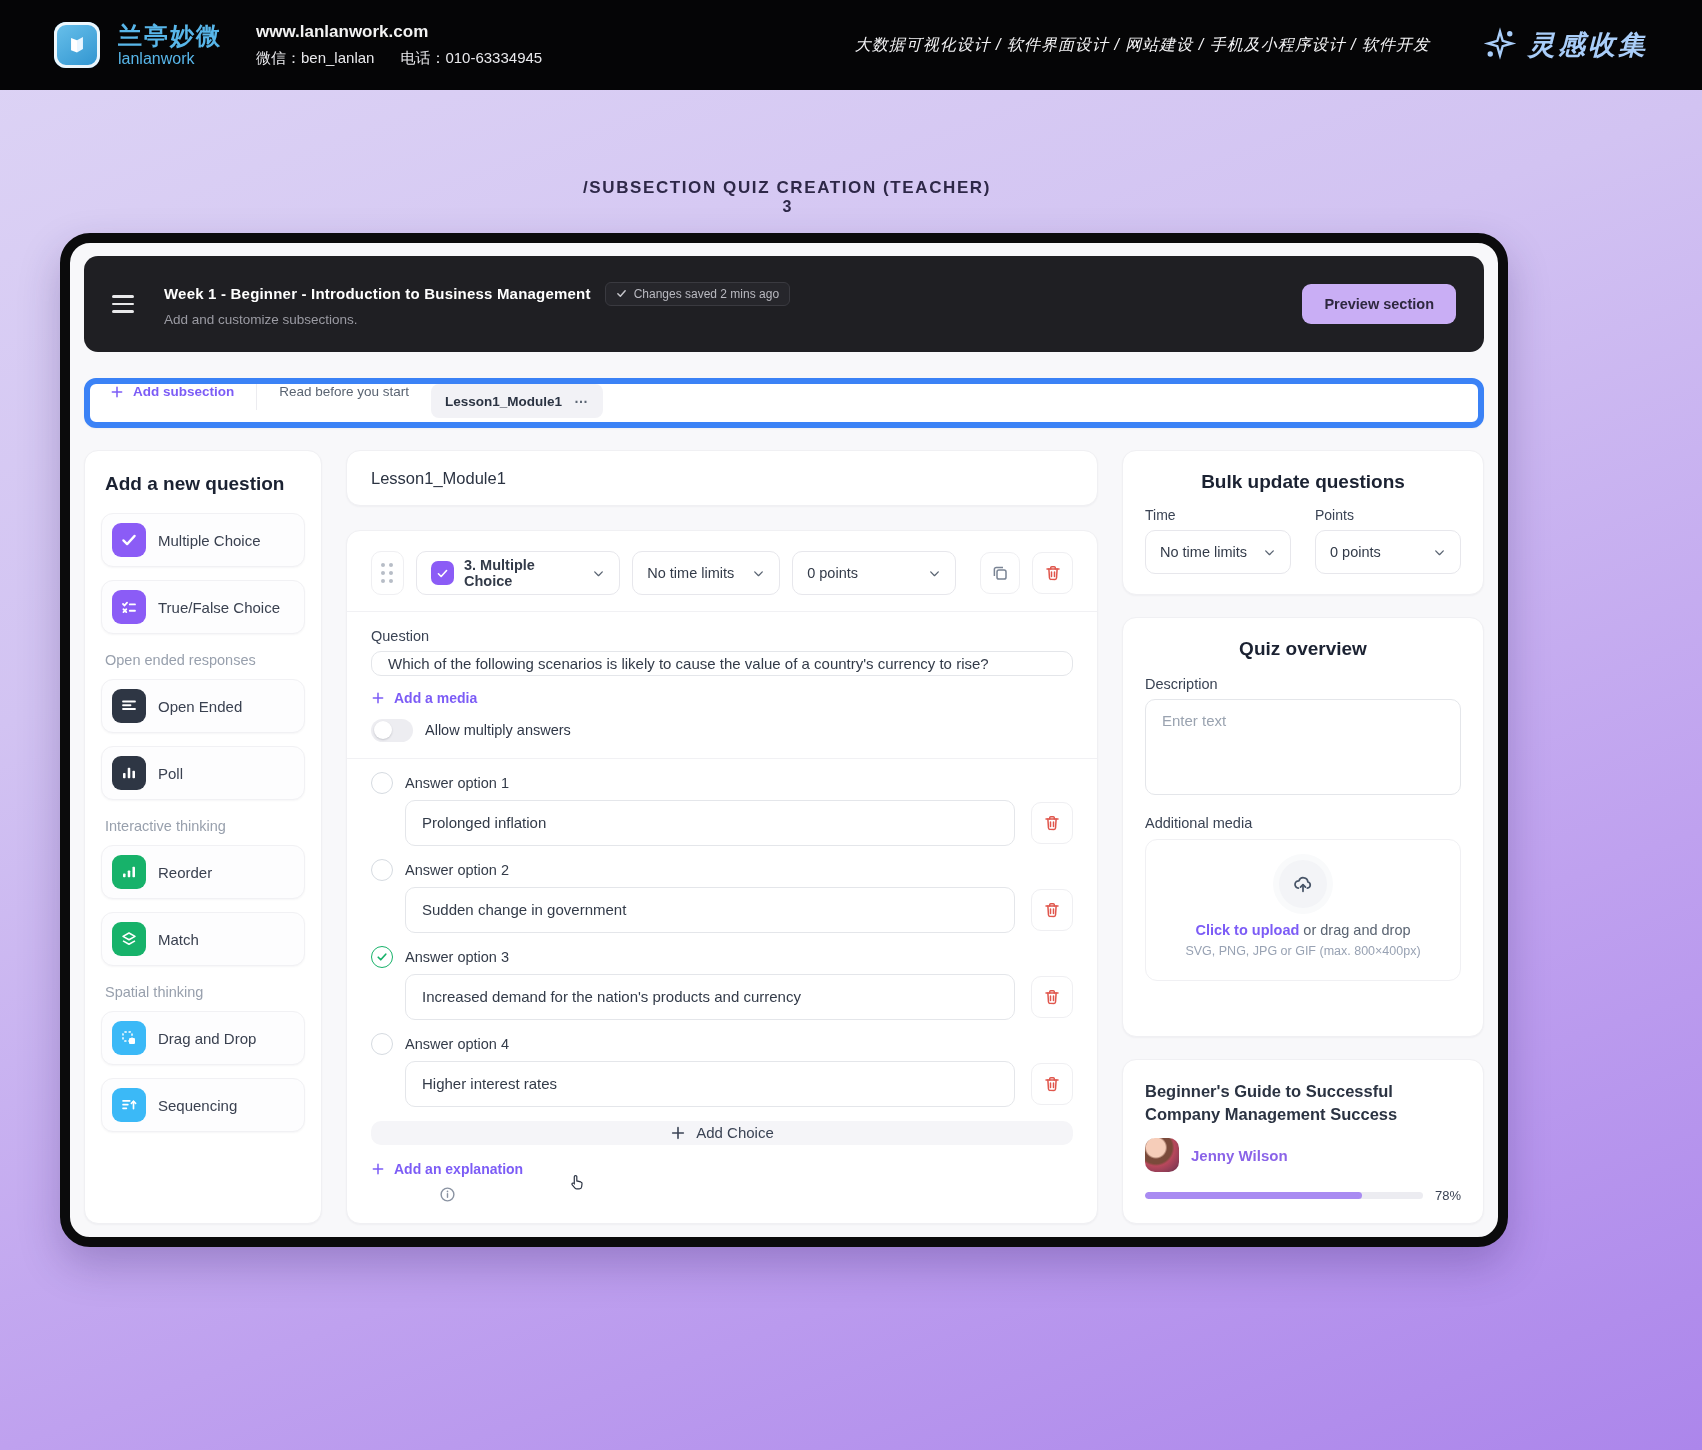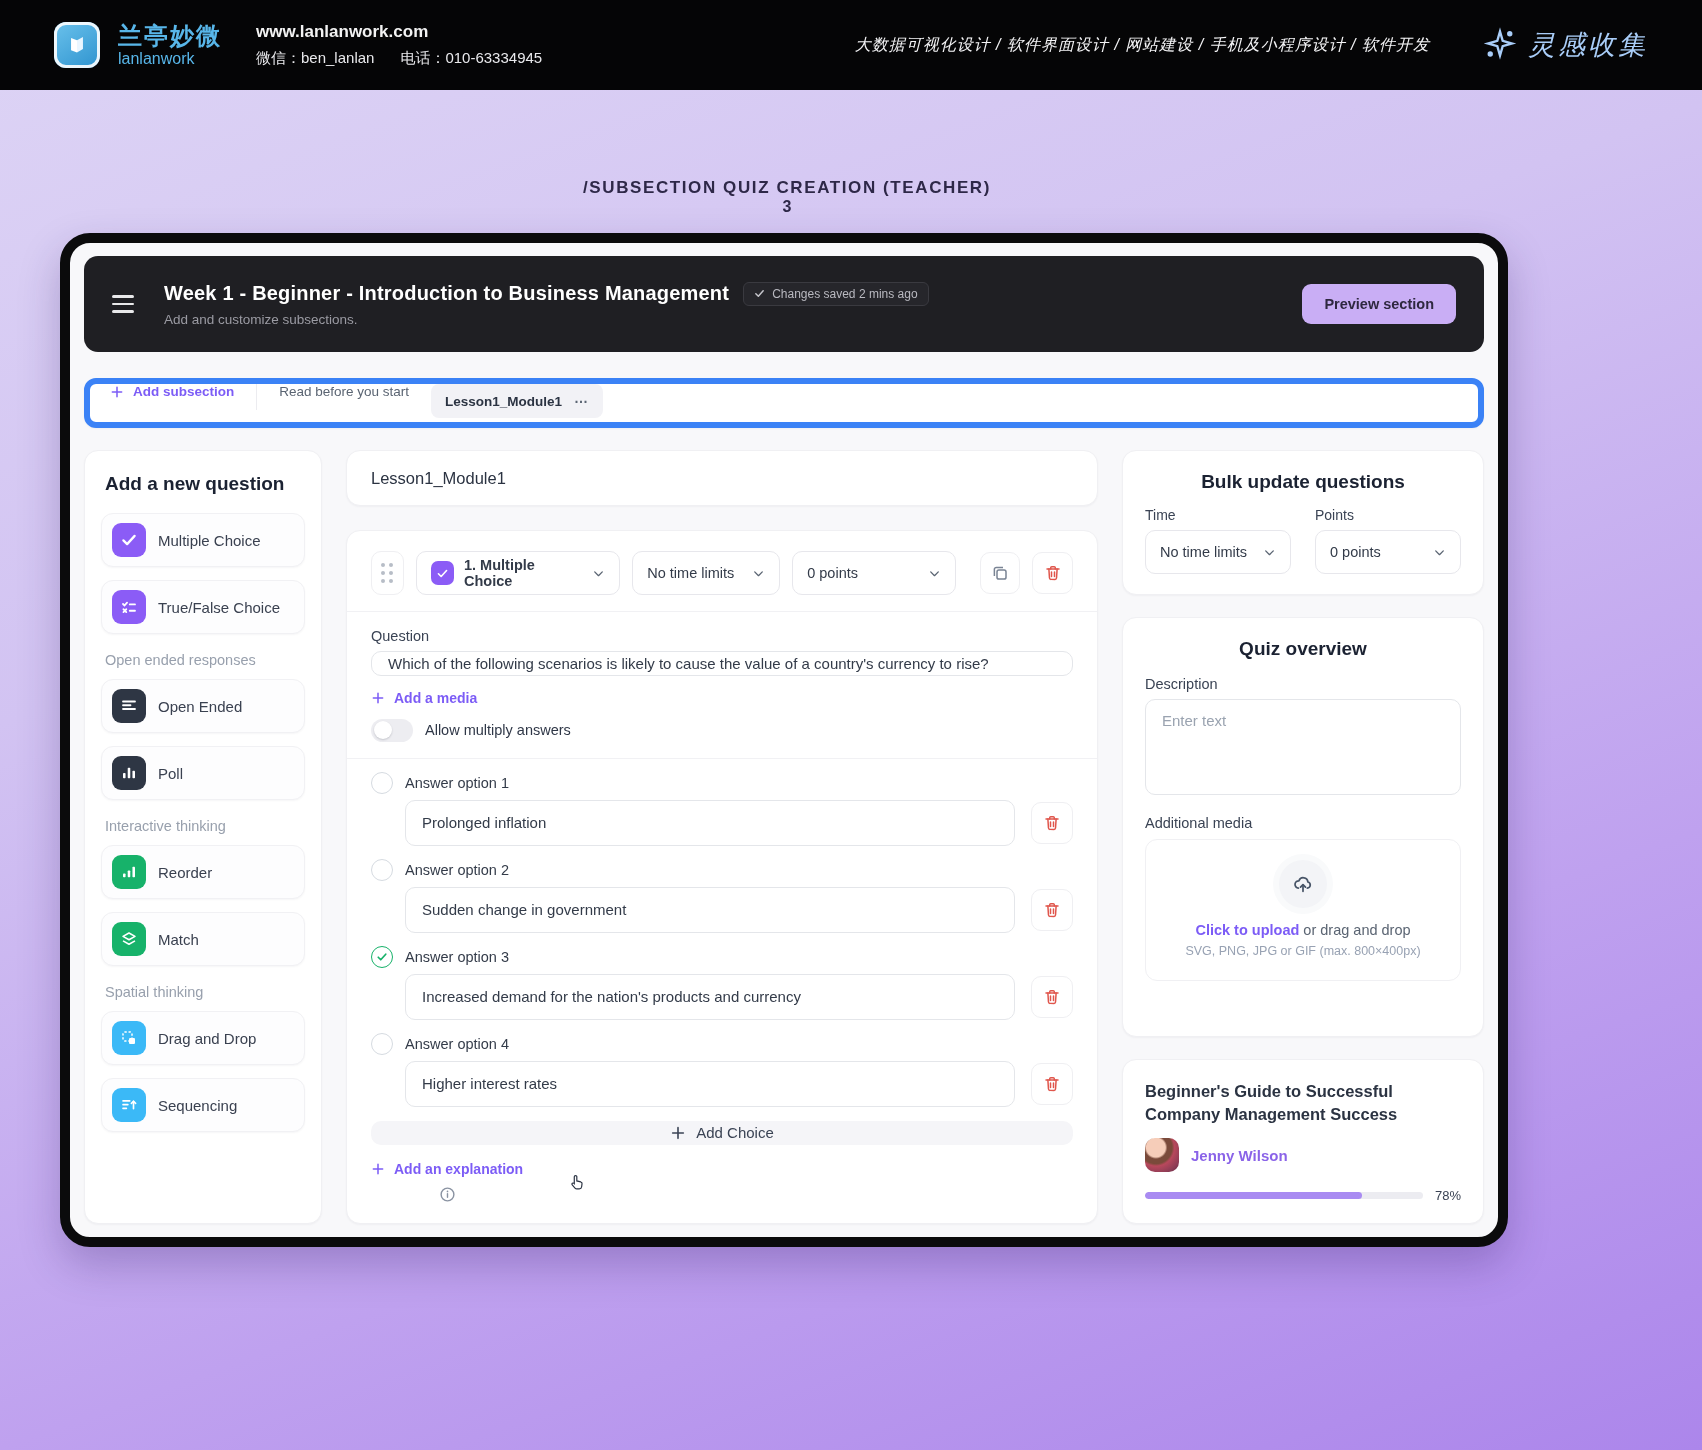--- a/index.html
+++ b/index.html
@@ -12,36 +12,36 @@
   
   .topbar { height:90px; background:#050506; display:flex; align-items:center; padding:0 54px; gap:18px; }
   .logo-box { width:46px; height:46px; border-radius:12px; background:linear-gradient(145deg,#6BC2EC,#2E93CF); display:flex; align-items:center; justify-content:center; flex:0 0 auto; box-shadow:0 0 0 3px rgba(255,255,255,.9) inset; }
   .brand-col { display:flex; flex-direction:column; line-height:1.05; margin-right:16px; }
   .brand-cn { color:#58B6E9; font-size:24px; font-weight:700; letter-spacing:2px; }
   .brand-en { color:#58B6E9; font-size:16px; margin-top:3px; }
   .contact-col { display:flex; flex-direction:column; gap:7px; }
   .site { color:#F2F2F2; font-size:17px; font-weight:700; }
   .contact-line { color:#E9E9EC; font-size:15px; display:flex; gap:26px; }
   .services { margin-left:auto; color:#F4F4F6; font-size:16px; font-style:italic; letter-spacing:1px; white-space:nowrap; }
-  .collect { display:flex; align-items:center; gap:10px; margin-left:34px; color:#A9CDF8; font-size:27px; font-weight:400; font-style:italic; letter-spacing:3px; }
+  .collect { display:flex; align-items:center; gap:10px; margin-left:34px; color:#A9CDF8; font-size:27px; font-weight:700; font-style:italic; letter-spacing:3px; }
   
   .crumb-row { position:absolute; left:66px; right:194px; top:178px; display:flex; justify-content:space-between; align-items:center;flex-direction:column; }
   .crumb { font-size:17px; font-weight:700; letter-spacing:1.6px; color:#2E2848; }
   .pagenum { font-size:16px; font-weight:700; color:#2E2848; }
   
   .window { position:absolute; left:60px; top:233px; width:1448px; height:1014px;
     background:#F8F8FA; border:10px solid #0B0B0C; border-radius:30px; box-shadow:0 18px 40px rgba(40,20,90,.25); }
   .win-inner { width:100%; height:100%; padding:13px 14px; display:flex; flex-direction:column; }
   
   .dhead { height:96px; background:#1F1F23; border-radius:14px; display:flex; align-items:center; padding:0 28px; flex:0 0 auto; }
   .burger { width:22px; display:flex; flex-direction:column; gap:5px; cursor:pointer; }
   .burger i { display:block; height:2.5px; background:#E8E8EA; border-radius:2px; }
   .dhead-text { margin-left:30px; }
   .dh-row { display:flex; align-items:center; gap:14px; }
-  .dh-title { color:#FFFFFF; font-size:20px; font-weight:700; letter-spacing:.2px; }
+  .dh-title { color:#FFFFFF; font-size:15px; font-weight:700; letter-spacing:.2px; }
   .saved-badge { display:flex; align-items:center; gap:7px; border:1px solid #3A3A40; background:#26262B; color:#B9B9C0; font-size:12px; border-radius:6px; padding:4px 10px; }
   .dh-sub { color:#9B9BA3; font-size:13.5px; margin-top:6px; }
   .preview-btn { margin-left:auto; background:#C9AEF5; color:#2F2840; font-size:14.5px; font-weight:700; border:none; border-radius:9px; padding:12px 22px; cursor:pointer; }
   
   .tabs-card { margin-top:26px; height:50px; background:#FFFFFF; border:6px solid #3b82f6; border-radius:12px; display:flex; align-items:flex-start; padding:0 20px; gap:22px; box-shadow:0 1px 2px rgba(16,24,40,.04); flex:0 0 auto; }
   .add-sub { display:flex; align-items:center; gap:9px; color:#7C5CF6; font-size:13.5px; font-weight:700; cursor:pointer; }
   .vdiv { width:1px; height:26px; background:#ECECF0; }
   .tab-plain { color:#5A6472; font-size:13.5px; cursor:pointer; }
   .tab-pill { display:flex; align-items:center; gap:12px; background:#F2F2F6; border-radius:8px; height:34px; padding:0 14px; color:#2B3342; font-size:13.5px; font-weight:700; cursor:pointer; }
   .tab-pill .more { color:#5A6472; font-weight:700; letter-spacing:1px; }
@@ -314,21 +314,21 @@
                   <i></i>
                   <i></i>
                 </span>
             </div>
             <div class="select sel-type">
               <span class="type-chip">
                 <svg width="13" height="13" viewBox="0 0 24 24" fill="none" stroke="#fff" stroke-width="3" stroke-linecap="round" stroke-linejoin="round">
                     <path d="M4.5 12.5 L9.5 17.5 L19.5 6.5"></path>
                   </svg>
               </span>
-              <span>1. Multiple Choice</span>
+              <span>3. Multiple Choice</span>
               <span>
                   <svg width="13" height="13" viewBox="0 0 24 24" fill="none" stroke="#5A6472" stroke-width="2.4" stroke-linecap="round" stroke-linejoin="round">
                     <path d="M5 9 L12 16 L19 9"></path>
                   </svg>
                 </span>
             </div>
             <div class="select sel-time">
               <span>No time limits</span>
               <span>
                   <svg width="13" height="13" viewBox="0 0 24 24" fill="none" stroke="#5A6472" stroke-width="2.4" stroke-linecap="round" stroke-linejoin="round">

